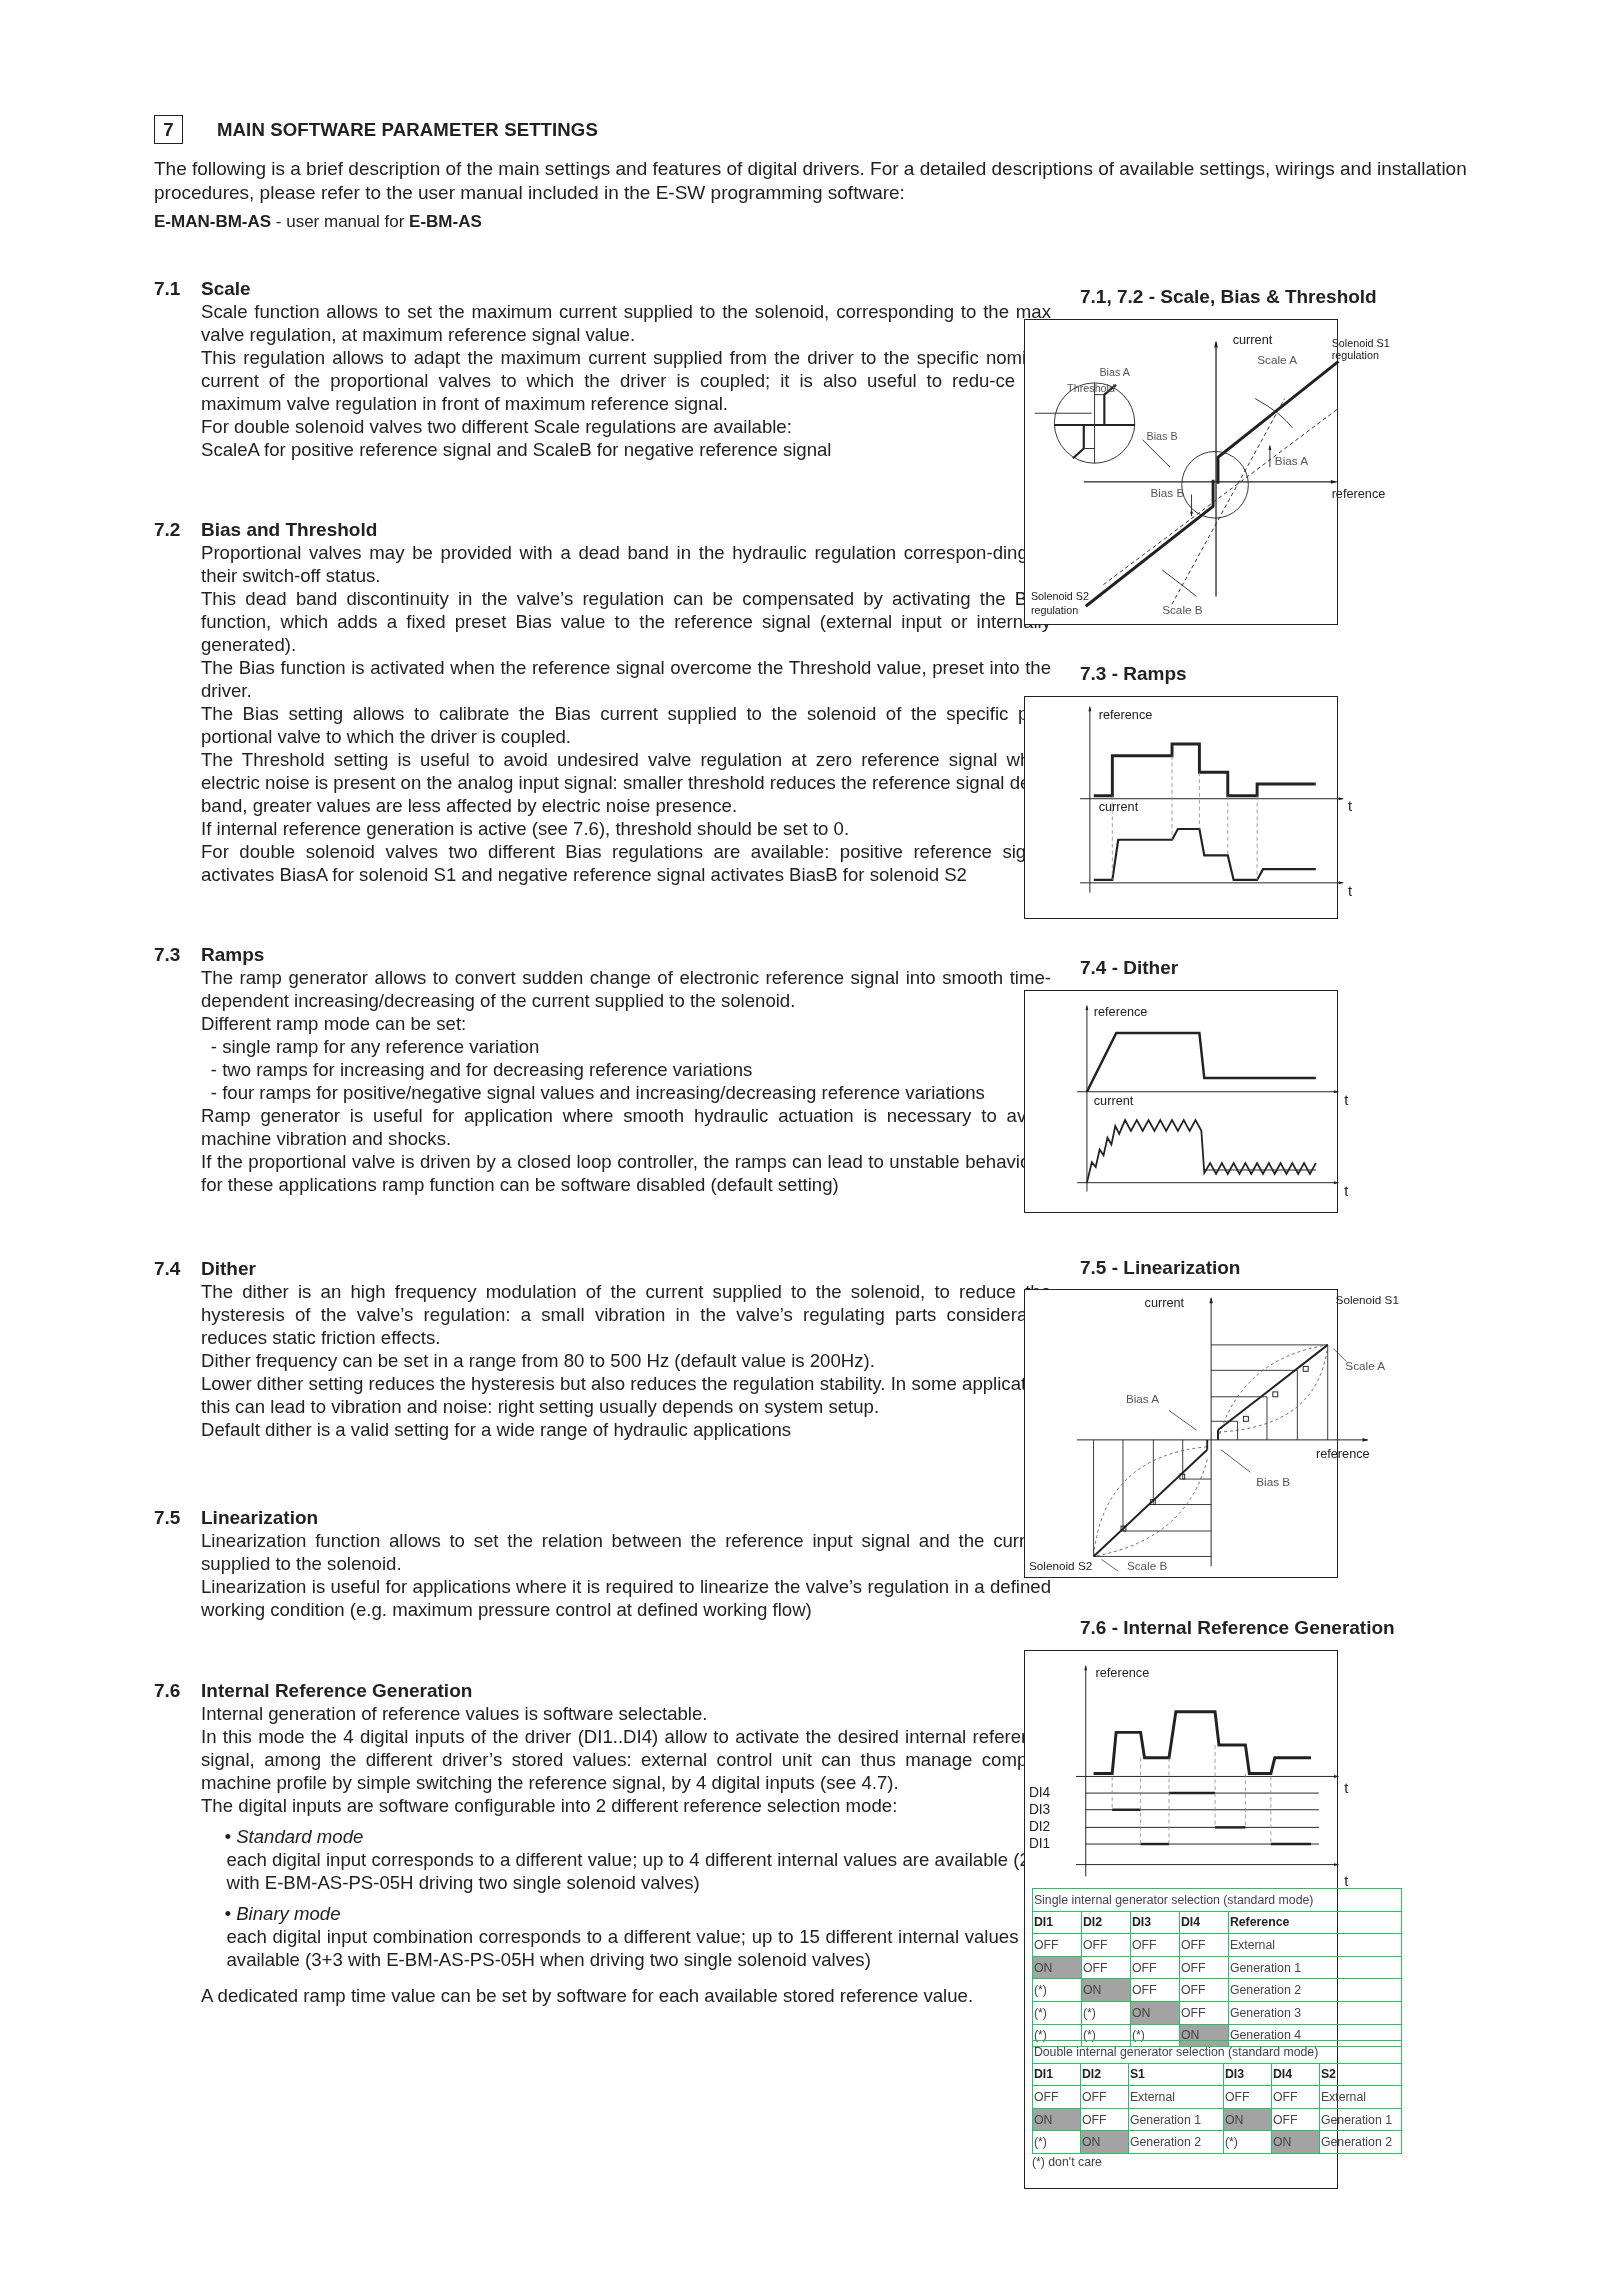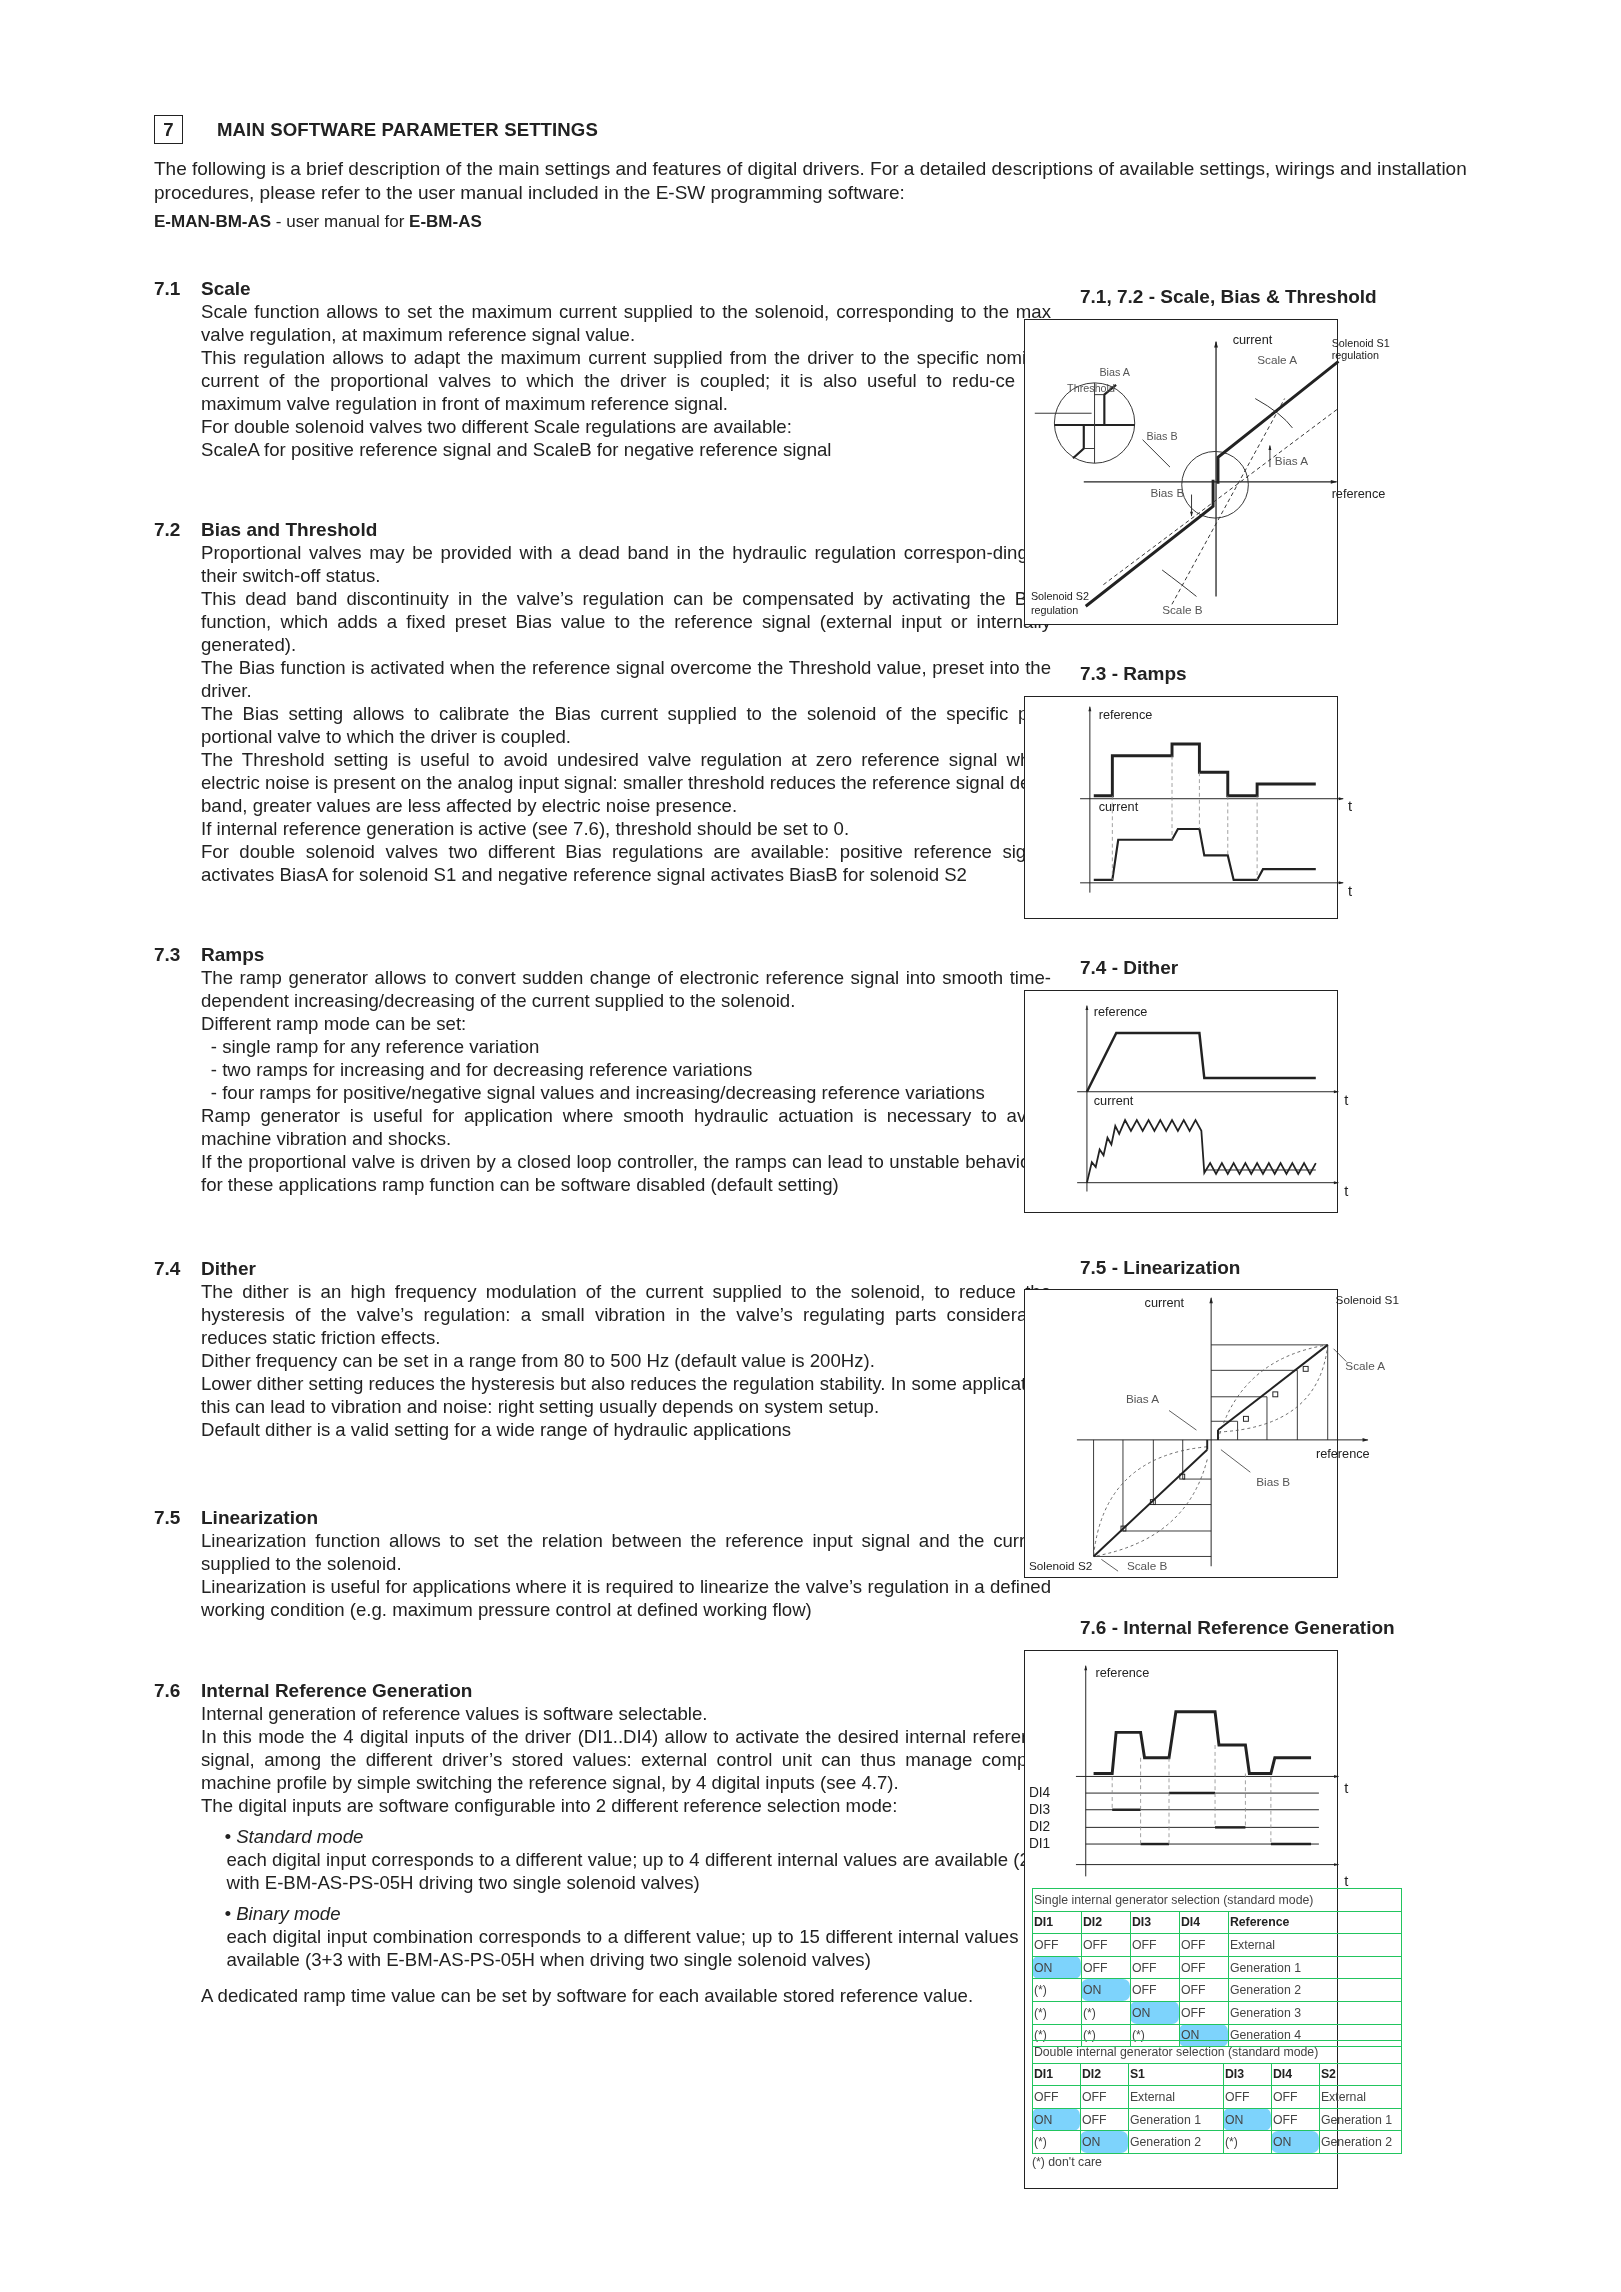--- a/index.html
+++ b/index.html
@@ -25,21 +25,21 @@
 
   .fig-title { position: absolute; left: 1080px; font-weight: bold; font-size: 19px; }
   .fig-box { position: absolute; left: 1024px; width: 314px; border: 1.5px solid #222; box-sizing: border-box; background: #fff; }
   .fig-box svg { position: absolute; left: 0; top: 0; }
   svg text { font-family: "Liberation Sans", sans-serif; }
 
   table.gen { border-collapse: collapse; position: absolute; font-size: 12.3px; color: #444; }
   table.gen td, table.gen th { border: 1px solid #22c55e; text-align: left; padding: 1px; height: 19.6px; }
   table.gen th { font-weight: bold; color: #222; }
   table.gen td.cap { font-weight: normal; color: #444; }
-  table.gen td.on { background: #7dd3fc; border-radius: 7px; }
+  table.gen td.on { background: #a3a3a3; }
   .dont-care { position: absolute; font-size: 12.3px; color: #444; }
 </style>
 </head>
 <body>
 
 <div class="abs sec-num-box">7</div>
 <div class="abs main-title">MAIN SOFTWARE PARAMETER SETTINGS</div>
 <div class="abs intro">The following is a brief description of the main settings and features of digital drivers. For a detailed descriptions of available settings, wirings and installation procedures, please refer to the user manual included in the E-SW programming software:</div>
 <div class="abs manual-line">
   <b>E-MAN-BM-AS</b><span> - user manual for </span><b>E-BM-AS</b>

